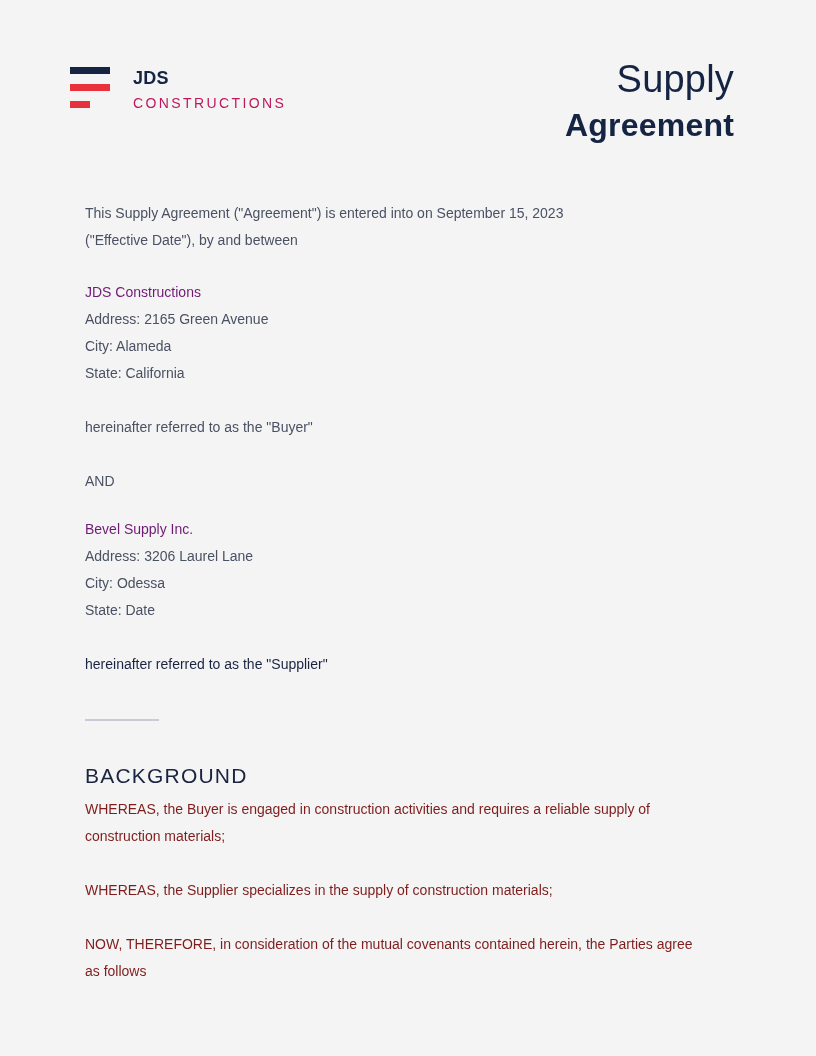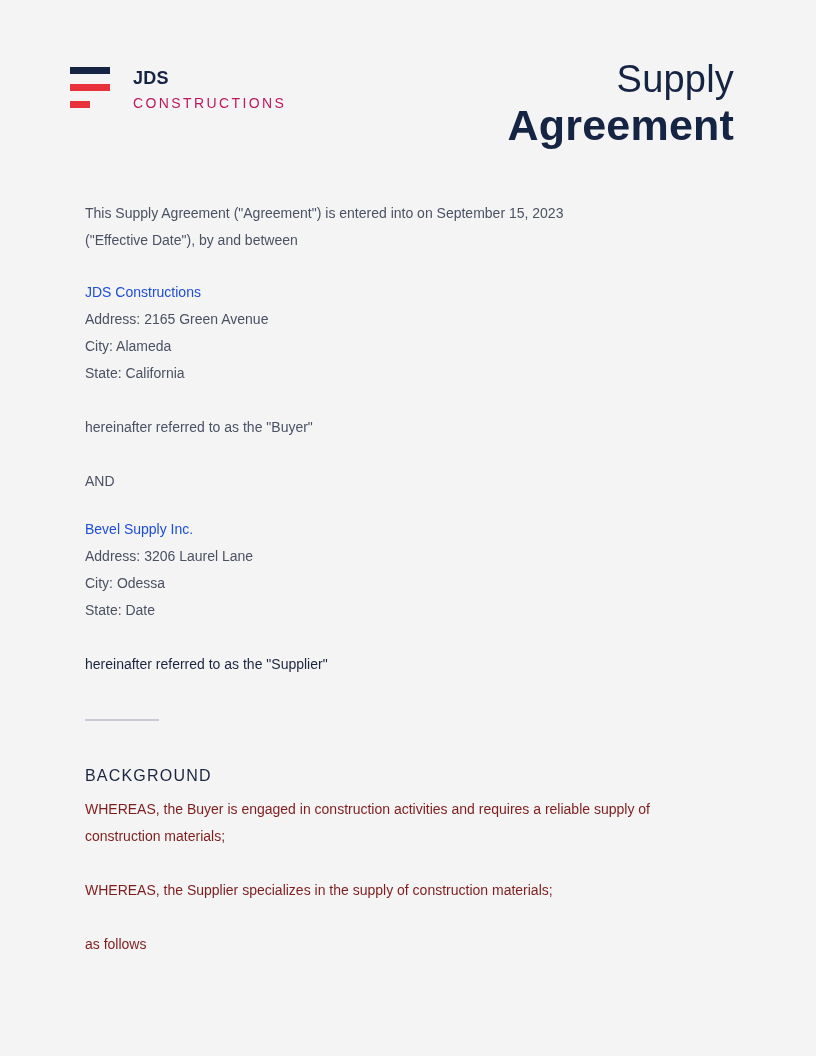--- a/index.html
+++ b/index.html
@@ -70,59 +70,59 @@
       text-align: right;
       color: #162443;
     }
     .title-line1 {
       font-size: 38px;
       font-weight: normal;
       line-height: 46px;
       letter-spacing: 0.2px;
     }
     .title-line2 {
-      font-size: 43px;
+      font-size: 32px;
       font-weight: bold;
       line-height: 46px;
       letter-spacing: 0.2px;
     }
     
     .content {
       position: absolute;
       left: 85px;
       top: 200px;
       width: 640px;
       font-size: 14px;
       line-height: 27px;
       color: #4a5163;
     }
     .line {
       display: block;
       white-space: nowrap;
     }
     .party-name {
-      color: #1d4ed8;
+      color: #701a75;
     }
     .supplier-ref {
       color: #1a2440;
       font-weight: 500;
     }
     .divider {
       position: absolute;
       left: 85px;
       top: 719px;
       width: 74px;
       height: 2px;
       background: #c8cbd6;
     }
     .section-heading {
       position: absolute;
       left: 85px;
       top: 765px;
-      font-size: 16px;
+      font-size: 21px;
       letter-spacing: 1.2px;
       color: #1a2440;
       line-height: 22px;
     }
     .bg-text {
       position: absolute;
       left: 85px;
       top: 796px;
       width: 640px;
       font-size: 14px;
@@ -180,16 +180,17 @@
   <div class="divider"></div>
 
   <div class="section-heading">BACKGROUND</div>
 
   <div class="bg-text">
     <span class="line">WHEREAS, the Buyer is engaged in construction activities and requires a reliable supply of</span>
     <span class="line">construction materials;</span>
     <span class="line">&nbsp;</span>
     <span class="line">WHEREAS, the Supplier specializes in the supply of construction materials;</span>
     <span class="line">&nbsp;</span>
+    <span class="line">NOW, THEREFORE, in consideration of the mutual covenants contained herein, the Parties agree</span>
     <span class="line">as follows</span>
   </div>
 
 </div>
 
 </body></html>

